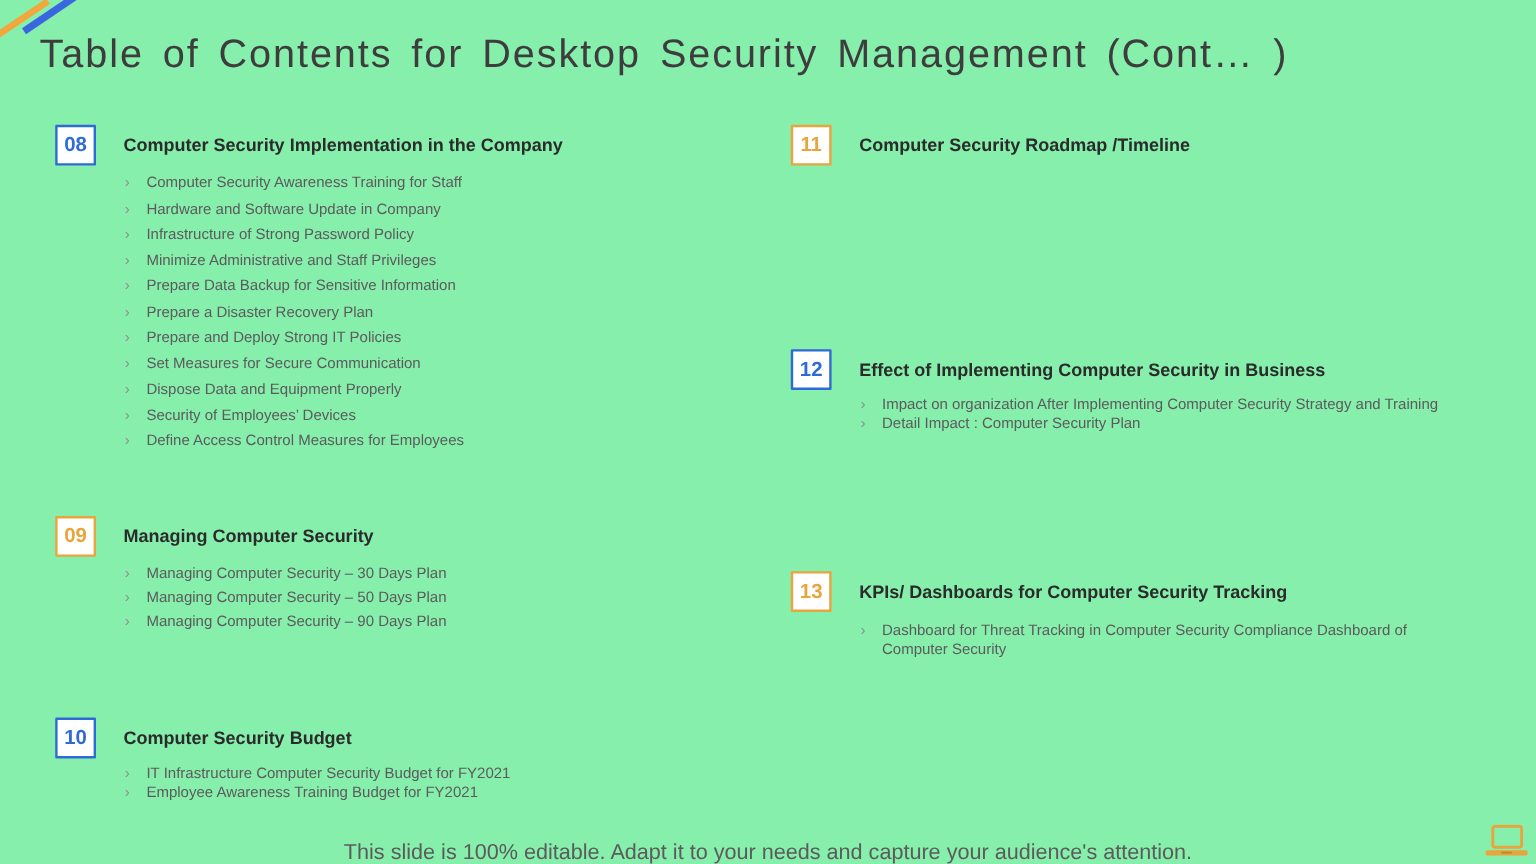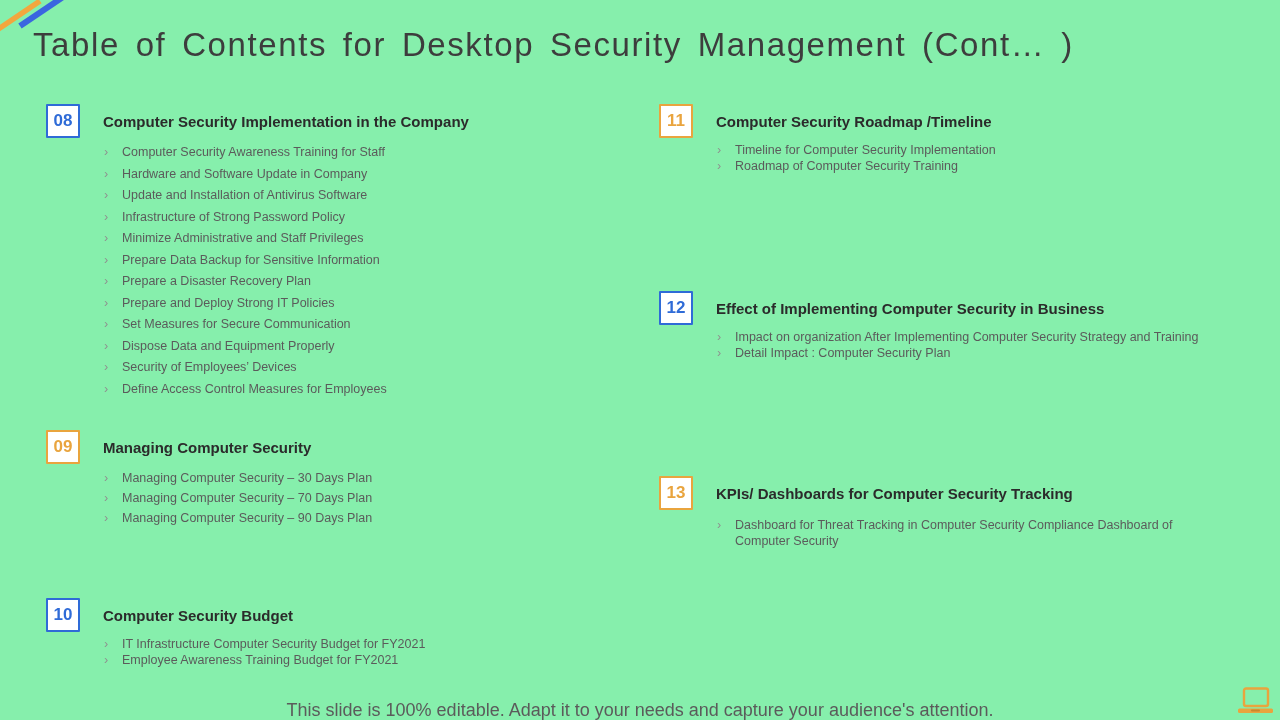--- a/index.html
+++ b/index.html
@@ -58,65 +58,60 @@
   <h1 class="title">Table of Contents for Desktop Security Management (Cont… )</h1>
 
   <section class="toc sec08">
     <div class="sec-header">
       <div class="num-box blue">08</div>
       <h2 class="sec-title">Computer Security Implementation in the Company</h2>
     </div>
     <ul class="sec-list lh21">
         <li>Computer Security Awareness Training for Staff</li>
         <li>Hardware and Software Update in Company</li>
-        <li>Update and Installation of Antivirus Software</li>
         <li>Infrastructure of Strong Password Policy</li>
         <li>Minimize Administrative and Staff Privileges</li>
         <li>Prepare Data Backup for Sensitive Information</li>
         <li>Prepare a Disaster Recovery Plan</li>
         <li>Prepare and Deploy Strong IT Policies</li>
         <li>Set Measures for Secure Communication</li>
         <li>Dispose Data and Equipment Properly</li>
         <li>Security of Employees’ Devices</li>
         <li>Define Access Control Measures for Employees</li>
       </ul>
   </section>
 
   <section class="toc sec09">
     <div class="sec-header">
       <div class="num-box orange">09</div>
       <h2 class="sec-title">Managing Computer Security</h2>
     </div>
     <ul class="sec-list lh20">
         <li>Managing Computer Security – 30 Days Plan</li>
-        <li>Managing Computer Security – 70 Days Plan</li>
+        <li>Managing Computer Security – 50 Days Plan</li>
         <li>Managing Computer Security – 90 Days Plan</li>
       </ul>
   </section>
 
   <section class="toc sec10">
     <div class="sec-header">
       <div class="num-box blue">10</div>
       <h2 class="sec-title">Computer Security Budget</h2>
     </div>
     <ul class="sec-list lh16">
         <li>IT Infrastructure Computer Security Budget for FY2021</li>
         <li>Employee Awareness Training Budget for FY2021</li>
       </ul>
   </section>
 
   <section class="toc sec11">
     <div class="sec-header">
       <div class="num-box orange">11</div>
       <h2 class="sec-title">Computer Security Roadmap /Timeline</h2>
     </div>
-    <ul class="sec-list lh16">
-        <li>Timeline for Computer Security Implementation</li>
-        <li>Roadmap of Computer Security Training</li>
-      </ul>
   </section>
 
   <section class="toc sec12">
     <div class="sec-header">
       <div class="num-box blue">12</div>
       <h2 class="sec-title">Effect of Implementing Computer Security in Business</h2>
     </div>
     <ul class="sec-list lh16">
         <li>Impact on organization After Implementing Computer Security Strategy and Training</li>
         <li>Detail Impact : Computer Security Plan</li>

